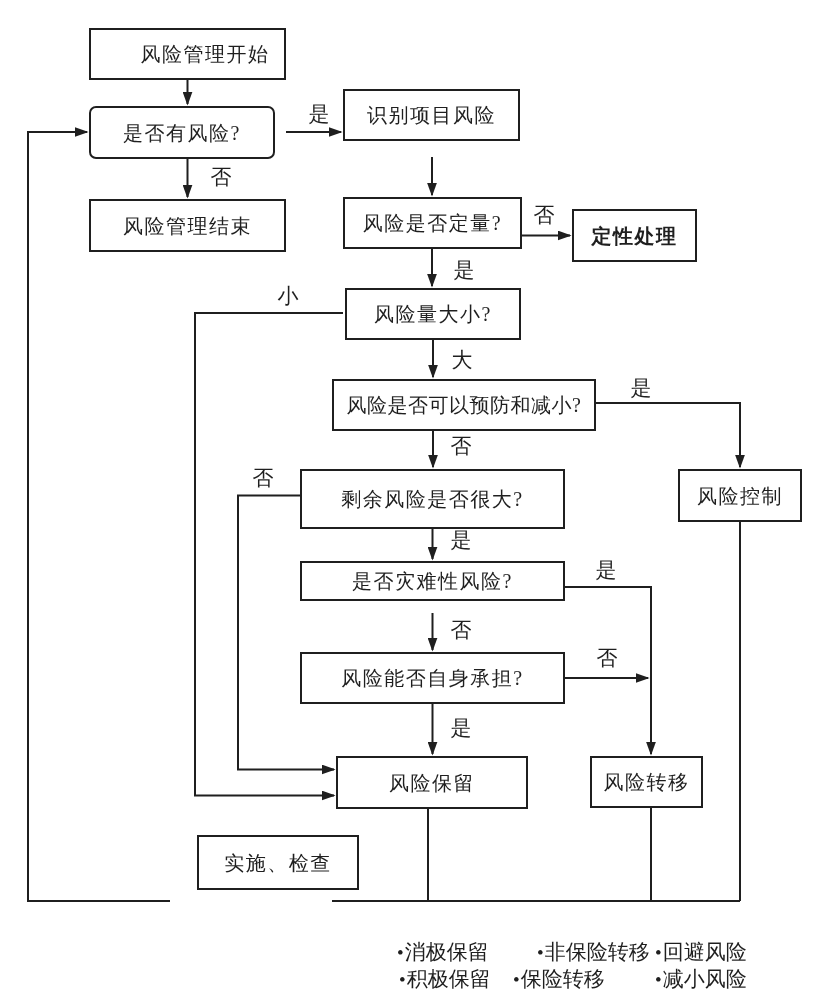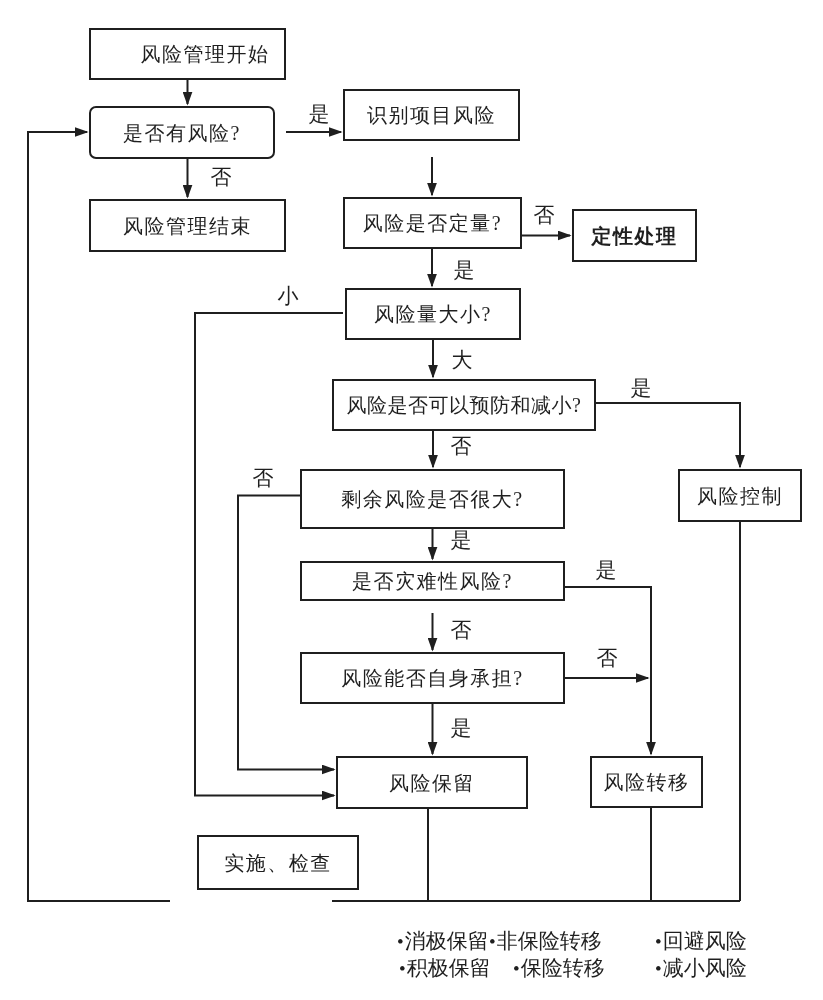--- a/index.html
+++ b/index.html
@@ -19,21 +19,21 @@
     border:2px solid var(--ink,#1f1f1f); background:#fff;
     display:flex; align-items:center; justify-content:center;
     font-size:20px; letter-spacing:1.5px; white-space:nowrap;
     line-height:1;
   }
   .elabel {
     position:absolute; transform:translate(-50%,-50%);
     font-size:21px; line-height:1; white-space:nowrap;
   }
   .legend-item {
-    position:absolute; font-size:21px; line-height:1.15; white-space:nowrap;
+    position:absolute; font-size:21px; line-height:1.15; white-space:nowrap;margin-top:11px;
   }
   .legend-item .bullet { font-size:19px; margin-right:1px; }
 </style>
 </head>
 <body>
 
 <div class="canvas">
 
   <svg class="wires" viewBox="0 0 823 1000" xmlns="http://www.w3.org/2000/svg">
     <defs>
@@ -89,19 +89,19 @@
   <span class="elabel" style="left:641px; top:388px;">是</span>
   <span class="elabel" style="left:461px; top:446px;">否</span>
   <span class="elabel" style="left:263px; top:478px;">否</span>
   <span class="elabel" style="left:461px; top:540px;">是</span>
   <span class="elabel" style="left:606px; top:570px;">是</span>
   <span class="elabel" style="left:461px; top:630px;">否</span>
   <span class="elabel" style="left:607px; top:658px;">否</span>
   <span class="elabel" style="left:461px; top:728px;">是</span>
 
   <span class="legend-item" style="left:397px; top:929px;"><span class="bullet">•</span><span>消极保留</span></span>
-  <span class="legend-item" style="left:489px; top:929px;"><span class="bullet">•</span><span>非保险转移</span></span>
+  <span class="legend-item" style="left:537px; top:929px;"><span class="bullet">•</span><span>非保险转移</span></span>
   <span class="legend-item" style="left:655px; top:929px;"><span class="bullet">•</span><span>回避风险</span></span>
   <span class="legend-item" style="left:399px; top:956px;"><span class="bullet">•</span><span>积极保留</span></span>
   <span class="legend-item" style="left:513px; top:956px;"><span class="bullet">•</span><span>保险转移</span></span>
   <span class="legend-item" style="left:655px; top:956px;"><span class="bullet">•</span><span>减小风险</span></span>
 
 </div>
 
 </body></html>

